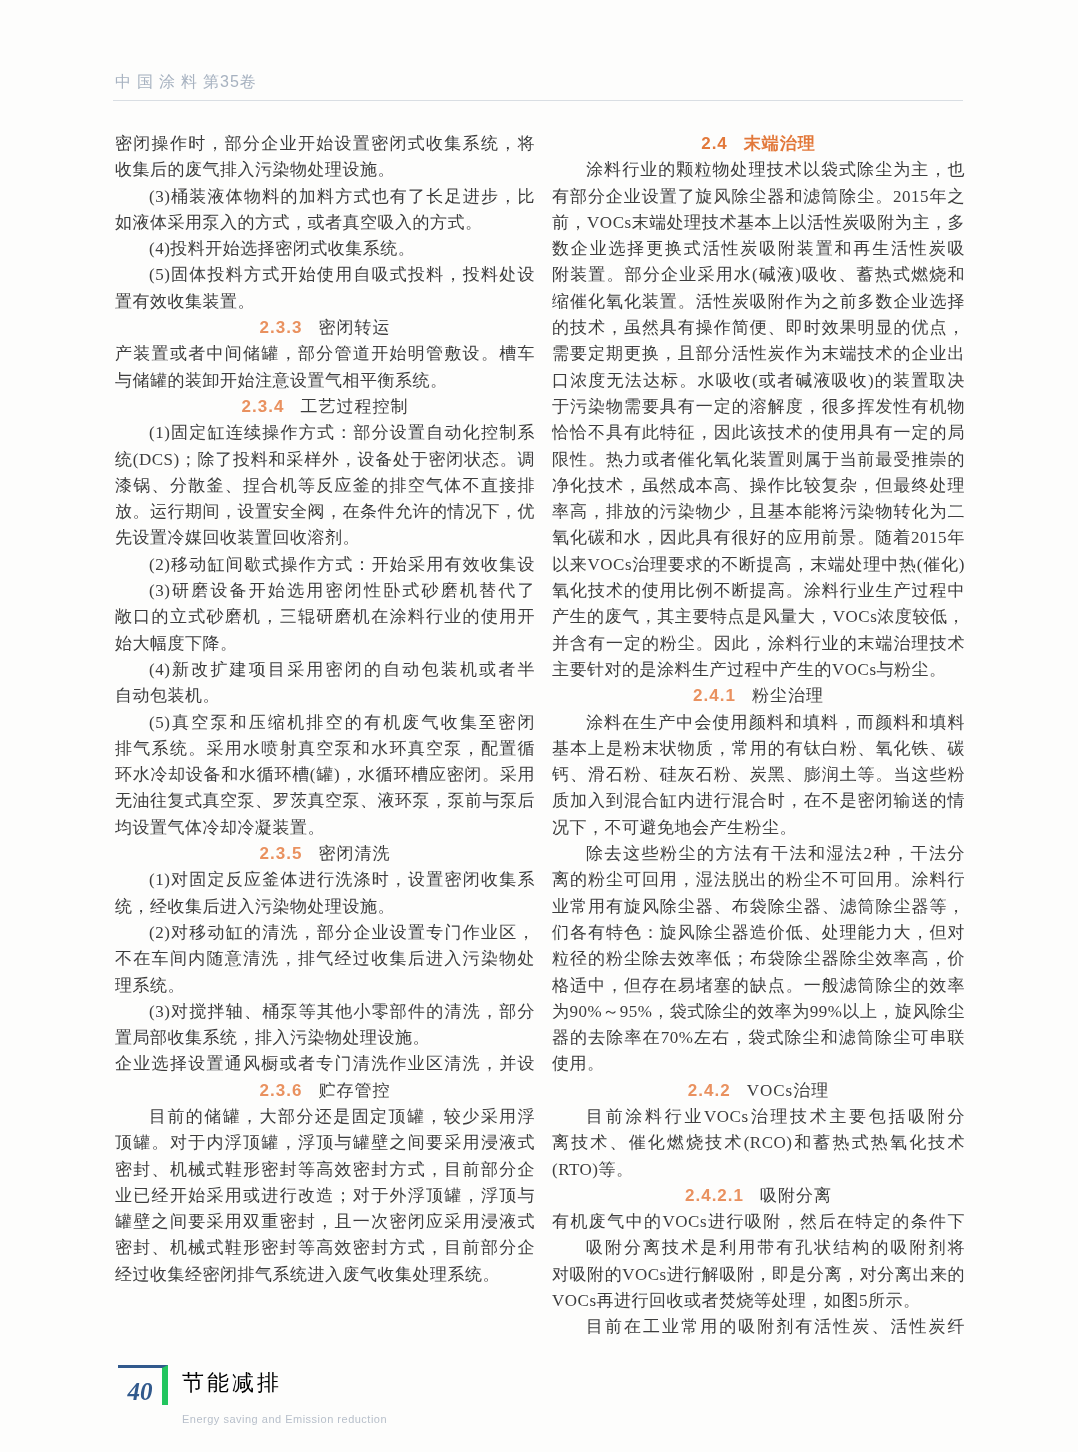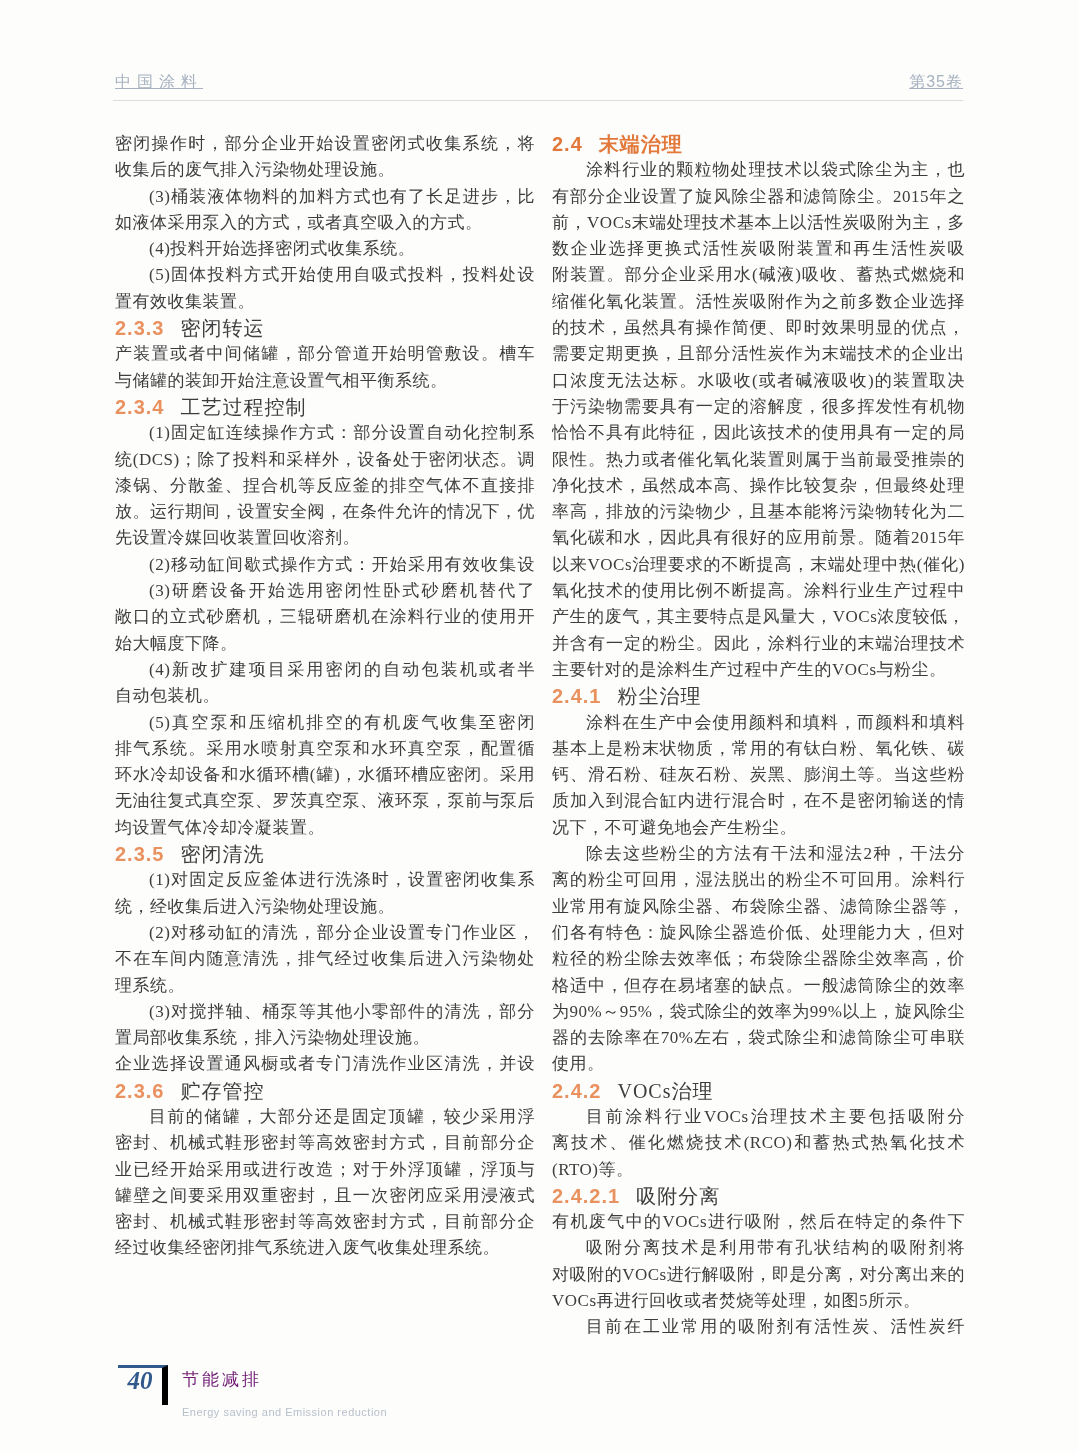--- a/index.html
+++ b/index.html
@@ -5,72 +5,72 @@
   html,body{margin:0;padding:0;}
   body{
     width:1078px;height:1452px;position:relative;
     background:#fdfdfc;
     font-family:"Liberation Serif","DejaVu Serif",serif;
     overflow:hidden;
   }
   
   .page-header{
     position:absolute;left:115px;top:72px;width:848px;
-    display:flex;justify-content:space-between;align-items:baseline;
+    display:flex;align-items:baseline;
     font-family:"Liberation Sans","DejaVu Sans",sans-serif;
-    color:#a7b2c0;font-size:16px;text-decoration:underline;
+    color:#a7b2c0;font-size:16px;
   }
   .journal-name{letter-spacing:6px;}
   .volume{letter-spacing:1px;}
   .header-rule{
     position:absolute;left:113px;top:100px;width:850px;height:1px;
     background:#d9dee3;
   }
   
   .col{position:absolute;top:118px;color:#3d3d3d;margin-top:13px;}
   #col-left{left:115px;width:420px;}
   #col-right{left:552px;width:413px;}
   .tline{
     font-size:17px;line-height:26.3px;height:26.3px;
     overflow:hidden;letter-spacing:0.5px;
   }
   .tline.ind{text-indent:34px;}
   .tline.jst{text-align:justify;text-align-last:justify;}
-  .hline{line-height:26.3px;height:26.3px;font-size:20px;overflow:hidden;}
+  .hline{line-height:26.3px;height:26.3px;font-size:17px;overflow:hidden;text-align:center;}
   .hnum{
     font-family:"Liberation Sans","DejaVu Sans",sans-serif;
     font-weight:bold;color:#e9915f;letter-spacing:1px;margin-right:16px;
   }
   .htitle{color:#3d3d3d;letter-spacing:1px;}
   .hline.lv2 .hnum{color:#e2783a;}
   .hline.lv2 .htitle{
     color:#e2783a;font-weight:bold;
     font-family:"Liberation Sans","DejaVu Sans",sans-serif;
   }
   
   .page-footer{
     position:absolute;left:118px;top:1365px;
     display:flex;align-items:flex-start;
   }
   .pagenum-wrap{
     width:50px;height:40px;
-    border-top:3px solid #31598c;border-right:6px solid #000000;
-    display:flex;justify-content:center;
+    border-top:3px solid #31598c;border-right:6px solid #22c55e;
+    display:flex;align-items:flex-end;justify-content:center;
     padding-bottom:1px;box-sizing:border-box;
   }
   .pagenum{
     font-style:italic;font-weight:bold;color:#31598c;
     font-size:25px;line-height:1;
     font-family:"Liberation Serif","DejaVu Serif",serif;
   }
   .footer-text{
     margin-left:14px;padding-top:3px;
     font-family:"Liberation Sans","DejaVu Sans",sans-serif;
   }
-  .sec-cn{font-size:17px;color:#701a75;letter-spacing:3px;}
+  .sec-cn{font-size:22px;color:#000000;letter-spacing:3px;}
   .sec-en{font-size:11px;color:#b7bfca;margin-top:15px;letter-spacing:0.5px;}
 </style>
 </head>
 <body>
 
 <div class="page-header">
   <span class="journal-name">中国涂料</span>
   <span class="volume">第35卷</span>
 </div>
 <div class="header-rule"></div>
@@ -107,20 +107,21 @@
     <div class="tline ind jst">(1)对固定反应釜体进行洗涤时，设置密闭收集系</div>
     <div class="tline">统，经收集后进入污染物处理设施。</div>
     <div class="tline ind jst">(2)对移动缸的清洗，部分企业设置专门作业区，</div>
     <div class="tline jst">不在车间内随意清洗，排气经过收集后进入污染物处</div>
     <div class="tline">理系统。</div>
     <div class="tline ind jst">(3)对搅拌轴、桶泵等其他小零部件的清洗，部分</div>
     <div class="tline">置局部收集系统，排入污染物处理设施。</div>
     <div class="tline jst">企业选择设置通风橱或者专门清洗作业区清洗，并设</div>
     <div class="hline lv3"><span class="hnum">2.3.6</span><span class="htitle">贮存管控</span></div>
     <div class="tline ind jst">目前的储罐，大部分还是固定顶罐，较少采用浮</div>
+    <div class="tline jst">顶罐。对于内浮顶罐，浮顶与罐壁之间要采用浸液式</div>
     <div class="tline jst">密封、机械式鞋形密封等高效密封方式，目前部分企</div>
     <div class="tline jst">业已经开始采用或进行改造；对于外浮顶罐，浮顶与</div>
     <div class="tline jst">罐壁之间要采用双重密封，且一次密闭应采用浸液式</div>
     <div class="tline jst">密封、机械式鞋形密封等高效密封方式，目前部分企</div>
     <div class="tline">经过收集经密闭排气系统进入废气收集处理系统。</div>
   </div>
 <div class="col" id="col-right">
     <div class="hline lv2"><span class="hnum">2.4</span><span class="htitle">末端治理</span></div>
     <div class="tline ind jst">涂料行业的颗粒物处理技术以袋式除尘为主，也</div>
     <div class="tline jst">有部分企业设置了旋风除尘器和滤筒除尘。2015年之</div>

